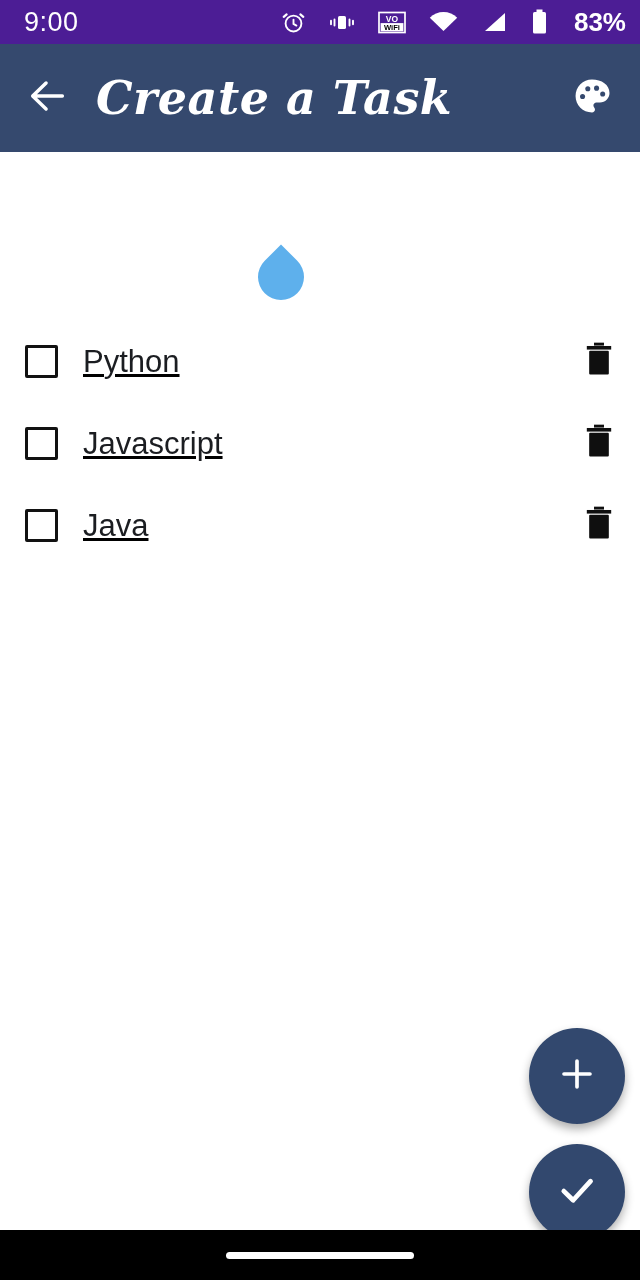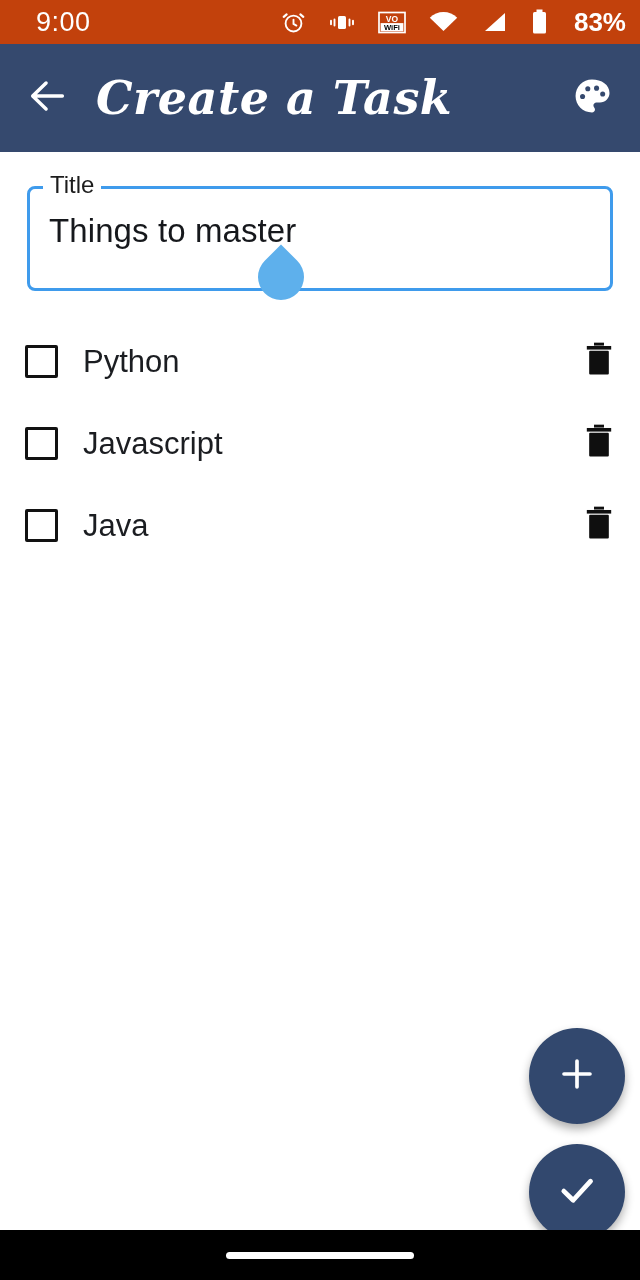--- a/index.html
+++ b/index.html
@@ -7,23 +7,23 @@
     width:640px; height:1280px;
     background:#ffffff;
     font-family:"Liberation Sans", sans-serif;
     overflow:hidden;
   }
   #phone { position:relative; width:640px; height:1280px; background:#ffffff; }
 
   
   .statusbar {
     position:absolute; top:0; left:0; width:640px; height:44px;
-    background:#c2410c; color:#ffffff;
+    background:#4c1d95; color:#ffffff;
     display:flex; align-items:center; justify-content:space-between;
-    padding:0 14px 0 36px;
+    padding:0 14px 0 24px;
   }
   .status-time { font-size:27px; font-weight:500; letter-spacing:0.5px; line-height:1; }
   .status-icons { display:flex; align-items:center; gap:23px; }
   .status-icons svg { display:block; }
   .battery-pct { font-size:26px; font-weight:700; margin-left:3px; line-height:1; }
 
   
   .appbar {
     position:absolute; top:44px; left:0; width:640px; height:108px;
     background:#35496e;
@@ -72,20 +72,21 @@
     transform:rotate(45deg);
     border-top-left-radius:0;
   }
 
   
   .list { position:absolute; top:320px; left:0; width:640px; }
   .list-row {
     position:relative; height:82px;
     display:flex; align-items:center;
     padding:0 24px 0 25px;
+    text-decoration:underline;
   }
   .cb {
     width:33px; height:33px; flex:0 0 33px;
     border:3px solid #121212; background:#ffffff; border-radius:2px;
     cursor:pointer;
   }
   .row-label {
     flex:1; margin-left:25px;
     font-size:31px; color:#1b1d21; line-height:1;
   }
@@ -182,27 +183,20 @@
           <path d="M12 2.6c-5.2 0-9.4 4.2-9.4 9.4 0 5.2 4.2 9.4 9.4 9.4 0.95 0 1.7-0.77 1.7-1.7 0-0.44-0.17-0.84-0.45-1.14-0.27-0.3-0.44-0.7-0.44-1.13 0-0.95 0.77-1.72 1.72-1.72h2.03c3 0 5.44-2.44 5.44-5.44 0-4.67-4.48-7.67-10-7.67z" fill="#ffffff"></path>
           <circle cx="6.6" cy="12.3" r="1.45" fill="#35496e"></circle>
           <circle cx="9.6" cy="7.9" r="1.45" fill="#35496e"></circle>
           <circle cx="14.6" cy="7.5" r="1.45" fill="#35496e"></circle>
           <circle cx="18.1" cy="10.9" r="1.45" fill="#35496e"></circle>
         </svg>
       </span>
     </div>
   </div>
 
-  <div class="field-wrap">
-    <div class="field-box"></div>
-    <div class="field-notch">
-      <span class="field-label">Title</span>
-    </div>
-    <div class="field-value" placeholder="Title">Things to master</div>
-  </div>
   <div class="cursor-handle"></div>
 
   <div class="list">
 
     <div class="list-row">
       <div class="cb"></div>
       <div class="row-label">Python</div>
       <div class="trash">
         <span>
           <svg width="34" height="36" viewBox="0 0 24 26">

